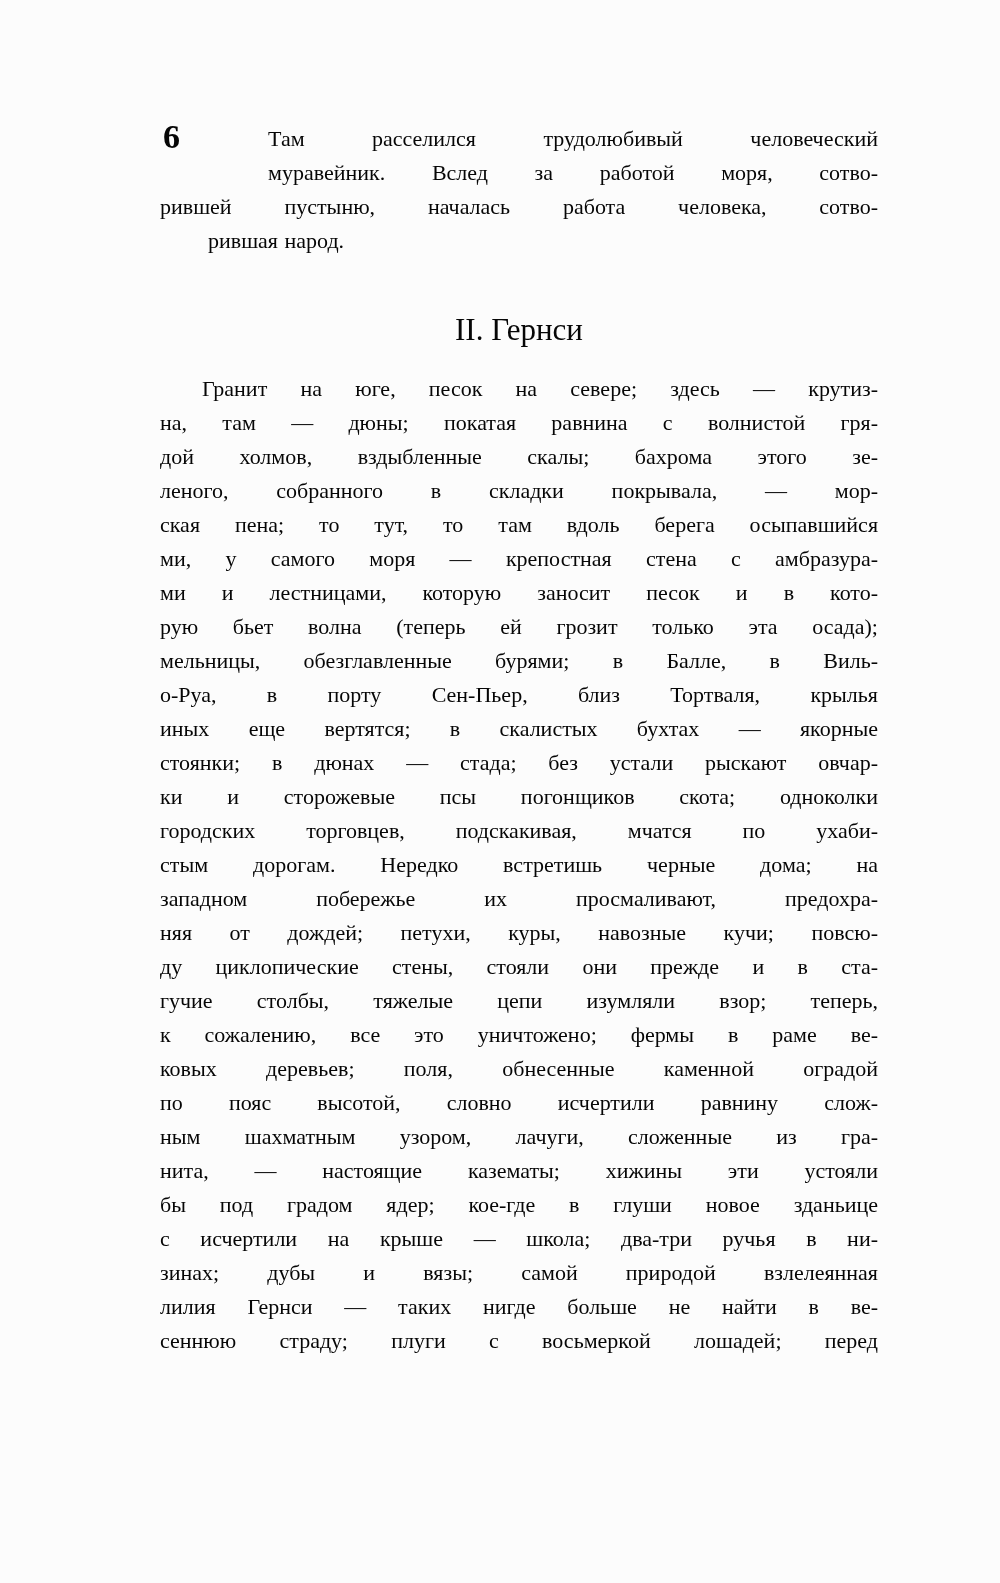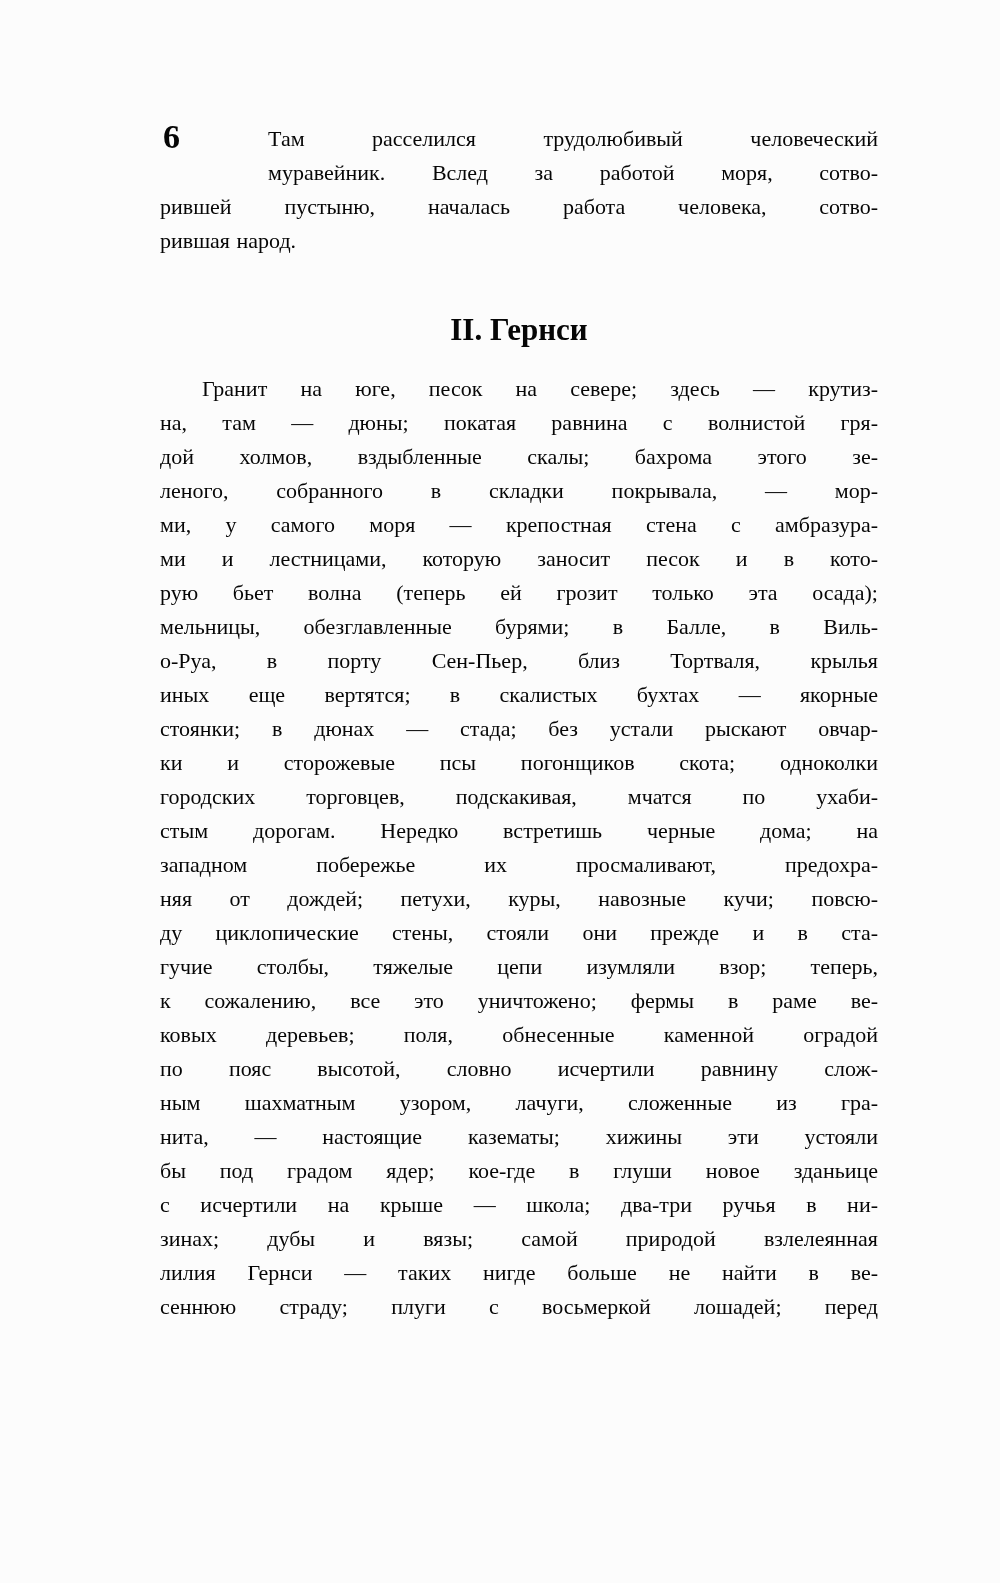--- a/index.html
+++ b/index.html
@@ -38,33 +38,34 @@
     font-size: 22px;
     line-height: 34px;
     text-align: justify;
     text-align-last: justify;
     word-spacing: 1px;
     white-space: normal;
   }
   .line.no-justify {
     text-align: left;
     text-align-last: left;
+    margin-left: 48px;
   }
   .line.hang {
     padding-left: 108px;
   }
   .line.para-first {
     text-indent: 42px;
   }
   .section-heading {
     margin-top: 52px;
     margin-bottom: 22px;
     font-size: 31px;
     line-height: 40px;
-    font-weight: bold;
+    font-weight: normal;
     text-align: center;
   }
 </style>
 </head>
 <body>
 
 <div class="book-page">
   <div class="page-number">6</div>
 
   <div class="text-block">
@@ -75,20 +76,21 @@
         <div class="line no-justify">рившая народ.</div>
       </div>
 
     <div class="section-heading">II. Гернси</div>
 
     <div>
         <div class="line para-first">Гранит на юге, песок на севере; здесь — крутиз-</div>
         <div class="line">на, там — дюны; покатая равнина с волнистой гря-</div>
         <div class="line">дой холмов, вздыбленные скалы; бахрома этого зе-</div>
         <div class="line">леного, собранного в складки покрывала, — мор-</div>
+        <div class="line">ская пена; то тут, то там вдоль берега осыпавшийся</div>
         <div class="line">ми, у самого моря — крепостная стена с амбразура-</div>
         <div class="line">ми и лестницами, которую заносит песок и в кото-</div>
         <div class="line">рую бьет волна (теперь ей грозит только эта осада);</div>
         <div class="line">мельницы, обезглавленные бурями; в Балле, в Виль-</div>
         <div class="line">о-Руа, в порту Сен-Пьер, близ Тортваля, крылья</div>
         <div class="line">иных еще вертятся; в скалистых бухтах — якорные</div>
         <div class="line">стоянки; в дюнах — стада; без устали рыскают овчар-</div>
         <div class="line">ки и сторожевые псы погонщиков скота; одноколки</div>
         <div class="line">городских торговцев, подскакивая, мчатся по ухаби-</div>
         <div class="line">стым дорогам. Нередко встретишь черные дома; на</div>

